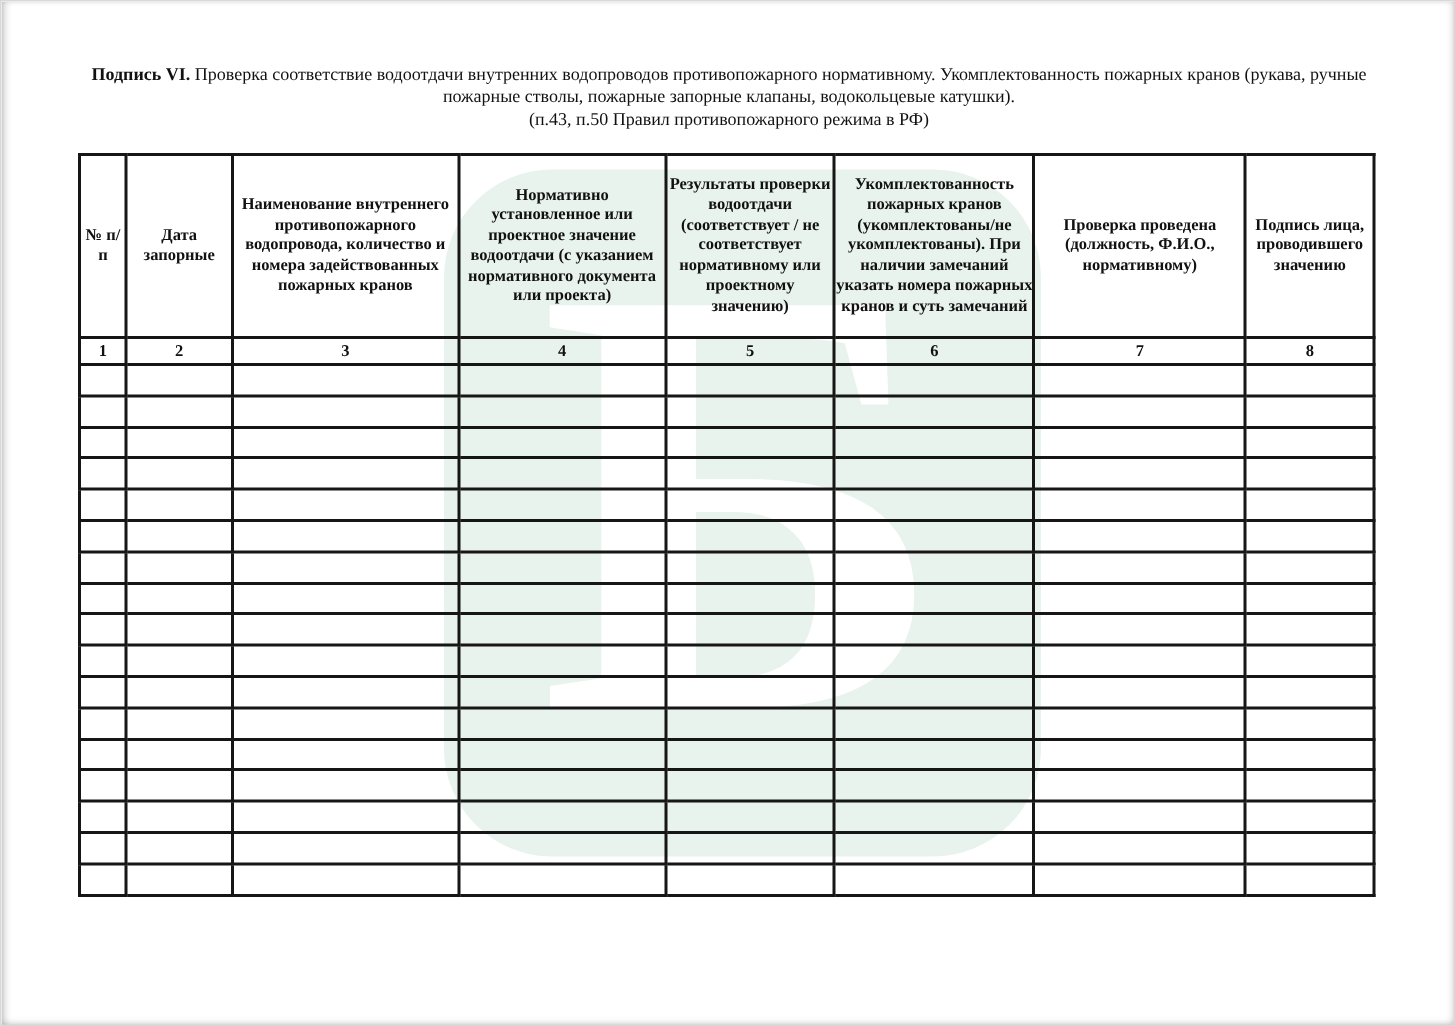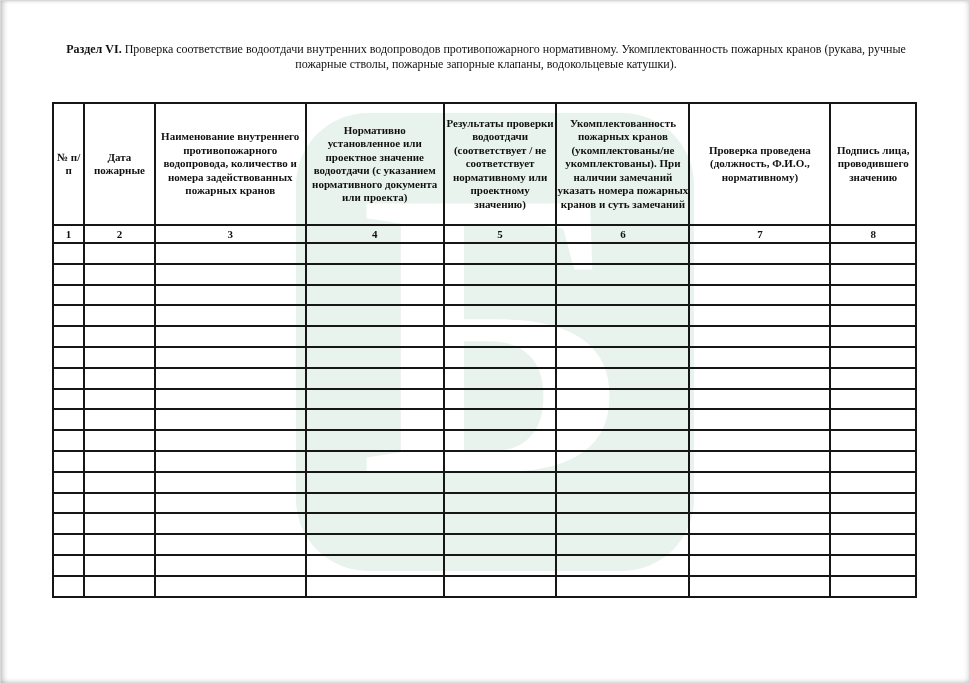--- a/index.html
+++ b/index.html
@@ -72,38 +72,39 @@
 </head>
 <body>
 
 <div class="canvas">
 
   <div class="watermark">
     <span class="watermark-letter">Б</span>
   </div>
 
   <div class="title">
-    <span class="bold">Раздел VI.</span><span>Проверка соответствие водоотдачи внутренних водопроводов противопожарного нормативному. Укомплектованность пожарных кранов (рукава, ручные пожарные стволы, пожарные запорные клапаны,  водокольцевые катушки).</span>
+    <span class="bold">Подпись VI.</span><span>Проверка соответствие водоотдачи внутренних водопроводов противопожарного нормативному. Укомплектованность пожарных кранов (рукава, ручные пожарные стволы, пожарные запорные клапаны,  водокольцевые катушки).</span>
+    <div>(п.43, п.50 Правил противопожарного режима в РФ)</div>
   </div>
 
   <table class="journal">
     <colgroup>
       <col class="c1">
         <col class="c2">
         <col class="c3">
         <col class="c4">
       <col class="c5">
         <col class="c6">
         <col class="c7">
         <col class="c8">
     </colgroup>
     <thead>
       <tr class="header-row" id="header-row">
           <th class="h">№ п/п</th>
-          <th class="h">Дата пожарные</th>
+          <th class="h">Дата запорные</th>
           <th class="h">Наименование внутреннего противопожарного водопровода, количество и номера задействованных пожарных кранов</th>
           <th class="h">Нормативно установленное или проектное значение водоотдачи (с указанием нормативного документа или проекта)</th>
           <th class="h">Результаты проверки водоотдачи (соответствует / не соответствует нормативному или проектному значению)</th>
           <th class="h">Укомплектованность пожарных кранов (укомплектованы/не укомплектованы). При наличии замечаний указать номера пожарных кранов и суть замечаний</th>
           <th class="h">Проверка проведена (должность, Ф.И.О., нормативному)</th>
           <th class="h">Подпись лица, проводившего значению</th>
         </tr>
       <tr class="number-row" id="number-row">
           <td class="n">1</td>
           <td class="n">2</td>

